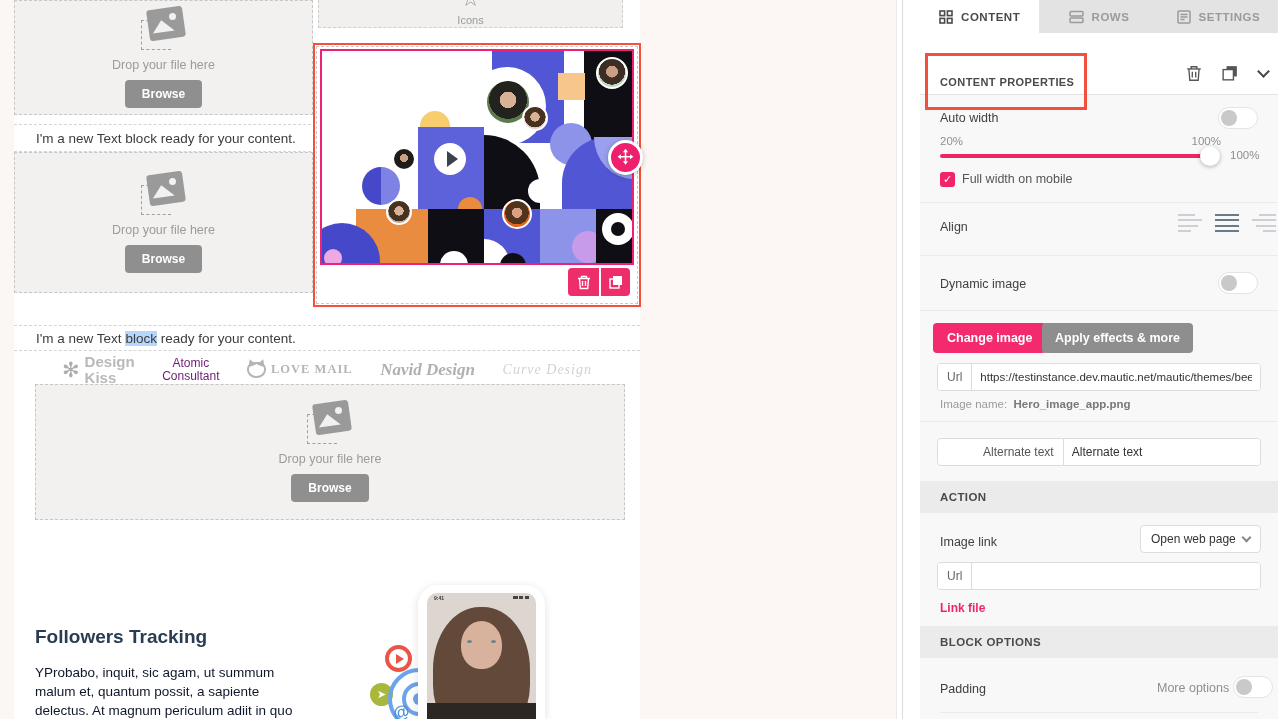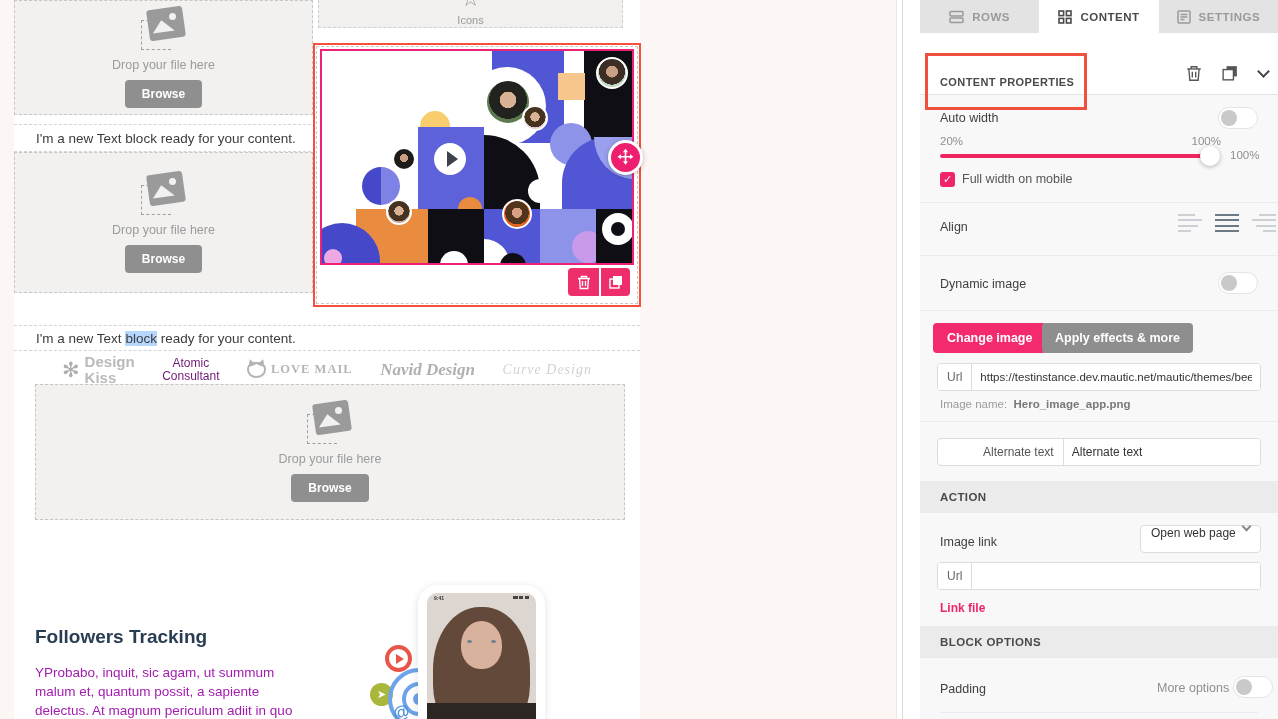--- a/index.html
+++ b/index.html
@@ -47,21 +47,21 @@
   .fox { position:relative; width:19px; height:16px; border:2px solid #b5b5b5; border-radius:50% 50% 60% 60%; }
   .fox:before, .fox:after { content:""; position:absolute; top:-5px; width:0; height:0; border-left:4px solid transparent; border-right:4px solid transparent; border-bottom:7px solid #b5b5b5; }
   .fox:before { left:-2px; transform:rotate(-20deg); }
   .fox:after { right:-2px; transform:rotate(20deg); }
   .lovemail-text { font-family:"Liberation Serif",serif; font-weight:bold; font-size:12.5px; letter-spacing:1px; color:#b5b5b5; }
   .script1 { font-family:"Liberation Serif",serif; font-style:italic; font-weight:bold; font-size:17px; color:#b0b0b0; }
   .script2 { font-family:"Liberation Serif",serif; font-style:italic; font-size:14px; color:#d2d2d2; letter-spacing:1px; }
 
   
   .followers-heading { position:absolute; left:21px; top:626px; font-size:19px; font-weight:bold; color:#293d52; }
-  .followers-para { position:absolute; left:21px; top:663px; font-size:13.5px; line-height:19px; color:#a21caf; }
+  .followers-para { position:absolute; left:21px; top:663px; font-size:13.5px; line-height:19px; color:#0f172a; }
 
   .phone { position:absolute; left:404px; top:585px; width:127px; height:134px; background:#fff; border-radius:20px 20px 0 0; box-shadow:0 2px 10px rgba(0,0,0,.12); }
   .phone .screen { position:absolute; left:9px; top:8px; width:109px; height:126px; background:#ddd6d0; border-radius:10px 10px 0 0; overflow:hidden; }
   .phone .hair { position:absolute; left:6px; top:14px; width:97px; height:130px; background:#63493a; border-radius:48% 48% 40% 40%; }
   .phone .face { position:absolute; left:34px; top:28px; width:41px; height:48px; background:#d8b29c; border-radius:50% 50% 46% 46%; }
   .phone .eyes { position:absolute; left:40px; top:47px; width:29px; height:3px; display:flex; justify-content:space-between; }
   .phone .eyes i { width:5px; height:3px; background:#6f808b; border-radius:50%; }
   .phone .shirt { position:absolute; left:0; bottom:0; width:109px; height:16px; background:#2c2722; }
   .phone .notch { position:absolute; left:36px; top:0; width:37px; height:7px; background:#fff; border-radius:0 0 6px 6px; }
   .phone .ptime { position:absolute; left:7px; top:2px; font-size:5px; color:#333; font-weight:bold; }
@@ -122,21 +122,21 @@
 
   .field-group { position:absolute; left:17px; width:324px; height:28px; background:#fff; border:1px solid #dcdcdc; border-radius:4px; display:flex; overflow:hidden; }
   .field-label { flex:none; display:flex; align-items:center; justify-content:center; padding:0 9px; font-size:12px; color:#666; border-right:1px solid #dcdcdc; background:#fff; }
   .field-input { flex:1; border:none; outline:none; font-size:11.5px; color:#333; padding:0 8px; font-family:"Liberation Sans",sans-serif; background:#fff; min-width:0; }
 
   .img-name-line { position:absolute; left:20px; top:303px; font-size:11.5px; color:#9b9b9b; }
   .img-name-line b { color:#787878; }
 
   .section-header { position:absolute; left:0; width:358px; height:32px; background:#ebebeb; display:flex; align-items:center; padding-left:20px; font-size:11.5px; font-weight:bold; letter-spacing:.4px; color:#4a4a4a; }
 
-  .select-box { position:absolute; left:220px; top:430px; width:121px; height:28px; background:#fff; border:1px solid #dcdcdc; border-radius:4px; display:flex; align-items:flex-start; justify-content:space-between; padding:0 10px; font-size:12px; color:#333; cursor:pointer; }
+  .select-box { position:absolute; left:220px; top:430px; width:121px; height:28px; background:#fff; border:1px solid #dcdcdc; border-radius:4px; display:flex; align-items:center; justify-content:space-between; padding:0 10px; font-size:12px; color:#333; cursor:pointer; }
   .chev { width:7px; height:7px; border-right:2px solid #888; border-bottom:2px solid #888; transform:rotate(45deg); margin-top:-3px; }
   .chev.big { width:9px; height:9px; border-color:#444; }
 
   .link-file { position:absolute; left:20px; top:506px; font-size:12px; color:#f0246b; font-weight:bold; cursor:pointer; }
   .more-options { position:absolute; left:237px; top:586px; font-size:12.5px; color:#8f8f8f; }
 
   
   .s-blue { background:#5156d5; } .s-black { background:#0e0e14; } .s-peri { background:#8d93e9; }
 </style>
 </head>
@@ -311,41 +311,41 @@
     </div>
   </div>
 
   <div class="stage-edge">
       <div class="line"></div>
     </div>
 
   <div id="panel">
 
     <div class="tabs">
-      <div class="tab">
-        <svg width="15" height="14" viewBox="0 0 15 14">
-            <g fill="none" stroke="#9a9a9a" stroke-width="1.5">
-              <rect x="1" y="1.5" width="13" height="4.5" rx="1"></rect>
-              <rect x="1" y="8" width="13" height="4.5" rx="1"></rect>
-            </g>
-          </svg>
-        <span>ROWS</span>
-      </div>
       <div class="tab active">
         <svg width="14" height="14" viewBox="0 0 14 14">
             <g fill="none" stroke="#4a4a4a" stroke-width="1.6">
               <rect x="1" y="1" width="4.6" height="4.6"></rect>
               <rect x="8.4" y="1" width="4.6" height="4.6"></rect>
               <rect x="1" y="8.4" width="4.6" height="4.6"></rect>
               <rect x="8.4" y="8.4" width="4.6" height="4.6"></rect>
             </g>
           </svg>
         <span>CONTENT</span>
       </div>
       <div class="tab">
+        <svg width="15" height="14" viewBox="0 0 15 14">
+            <g fill="none" stroke="#9a9a9a" stroke-width="1.5">
+              <rect x="1" y="1.5" width="13" height="4.5" rx="1"></rect>
+              <rect x="1" y="8" width="13" height="4.5" rx="1"></rect>
+            </g>
+          </svg>
+        <span>ROWS</span>
+      </div>
+      <div class="tab">
         <svg width="14" height="14" viewBox="0 0 14 14">
             <g fill="none" stroke="#9a9a9a" stroke-width="1.5">
               <rect x="1" y="1" width="12" height="12" rx="1"></rect>
               <path d="M3.5 4.5h7M3.5 7h7M3.5 9.5h4"></path>
             </g>
           </svg>
         <span>SETTINGS</span>
       </div>
     </div>
     <div class="panel-gap"></div>

